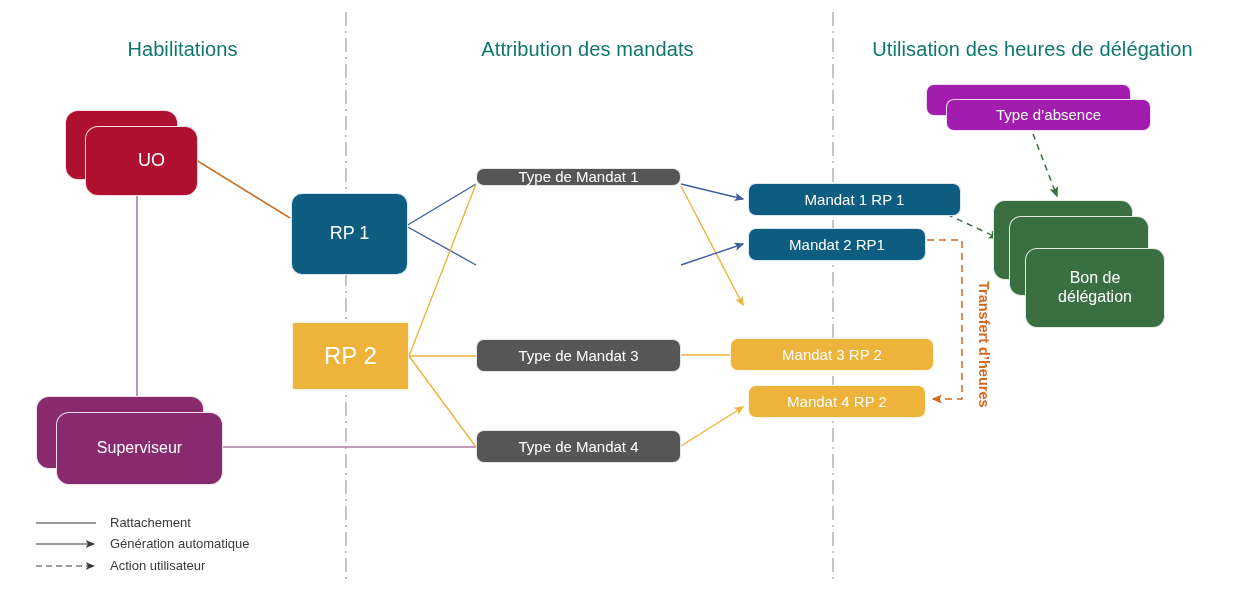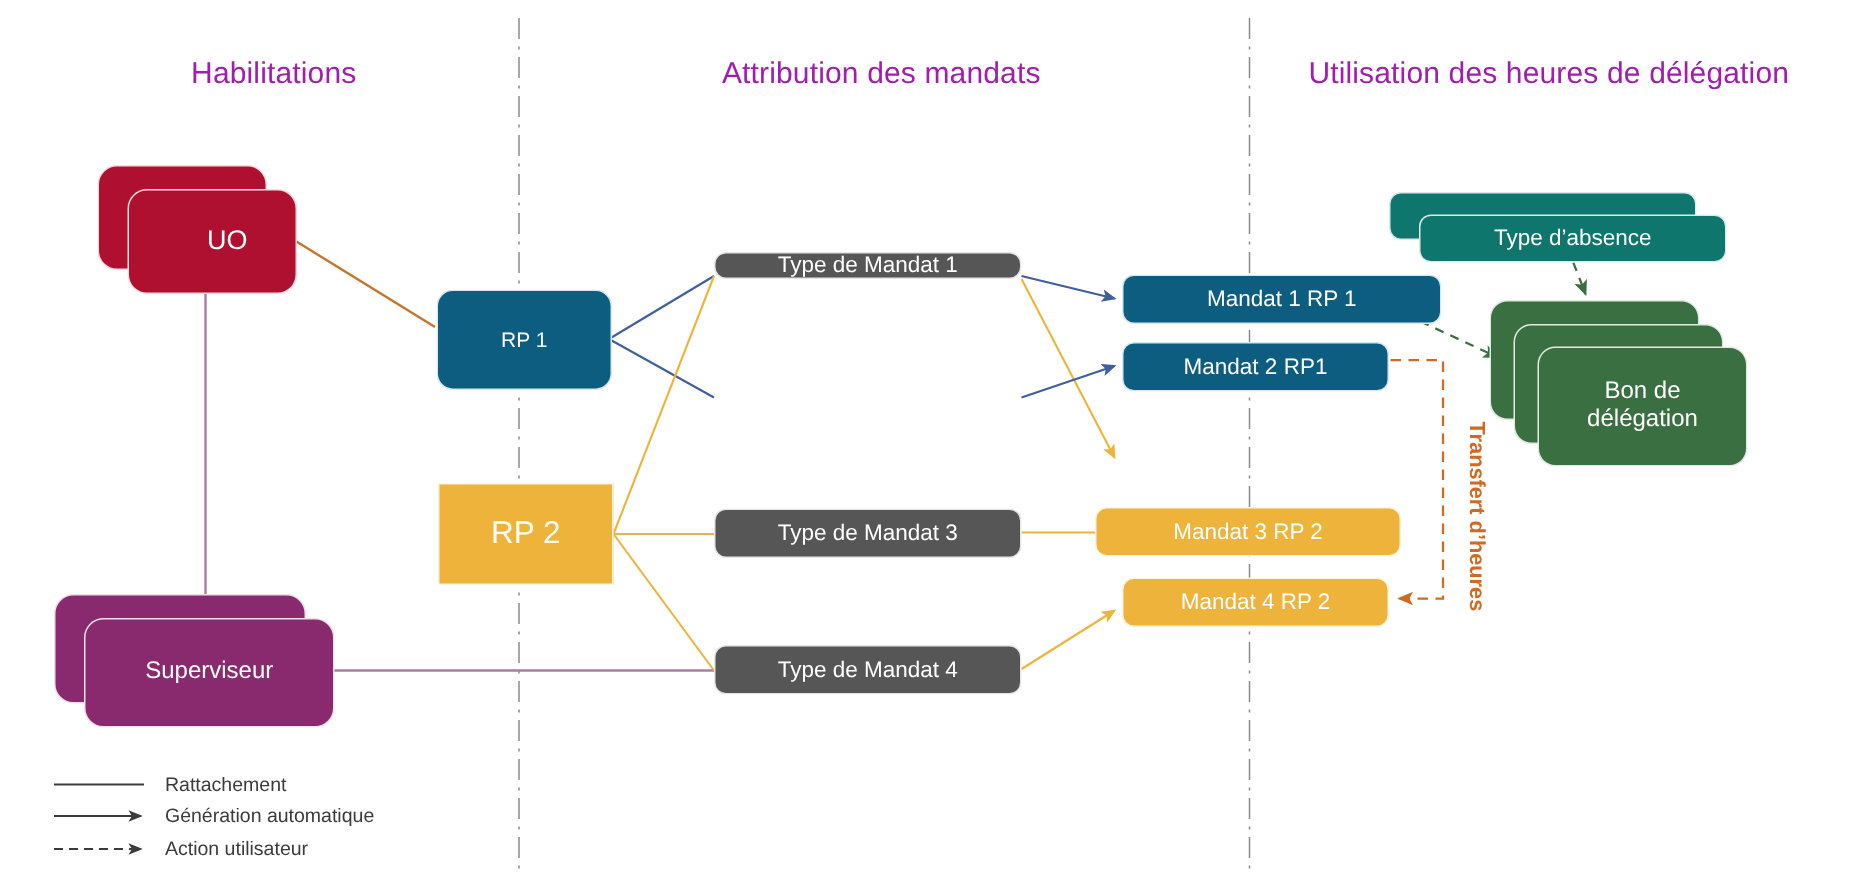--- a/index.html
+++ b/index.html
@@ -20,21 +20,21 @@
   svg#wires {
     position: absolute;
     left: 0;
     top: 0;
     width: 1247px;
     height: 595px;
     pointer-events: none;
   }
   .col-title {
     position: absolute;
-    color: #a21caf;
+    color: #0f766e;
     font-size: 20px;
     letter-spacing: 0.1px;
     white-space: nowrap;
     text-align: center;
   }
   .node {
     position: absolute;
     box-sizing: border-box;
     display: flex;
     align-items: center;
@@ -49,21 +49,21 @@
     box-sizing: border-box;
     border: 1px solid rgba(255,255,255,0.85);
   }
   .n-uo       { background: #b01030; }
   .n-sup      { background: #8a2a6e; }
   .n-rp1      { background: #0d5d80; }
   .n-rp2      { background: #eeb33b; }
   .n-type     { background: #565656; }
   .n-mandat-b { background: #0d5d80; }
   .n-mandat-y { background: #eeb33b; }
-  .n-absence  { background: #0f766e; margin-top: 44px; }
+  .n-absence  { background: #a21caf; }
   .n-bon      { background: #3a7041; }
 
   .legend-text {
     position: absolute;
     color: #3b3b3b;
     font-size: 13px;
     white-space: nowrap;
   }
   .transfert-label {
     position: absolute;
@@ -145,25 +145,25 @@
   <div class="shadowcard n-uo" style="left:65px; top:110px; width:113px; height:70px; border-radius:13px;"></div>
   <div class="node n-uo" style="left:85px; top:126px; width:113px; height:70px; border-radius:13px; font-size:18px;padding-left:20px;">
     <span>UO</span>
   </div>
 
   <div class="shadowcard n-sup" style="left:36px; top:396px; width:168px; height:73px; border-radius:13px;"></div>
   <div class="node n-sup" style="left:56px; top:412px; width:167px; height:73px; border-radius:13px; font-size:16px;">
     <span>Superviseur</span>
   </div>
 
-  <div class="node n-rp1" style="left:291px; top:193px; width:117px; height:67px; border-radius:11px; font-size:14px;">
+  <div class="node n-rp1" style="left:291px; top:193px; width:117px; height:82px; border-radius:11px; font-size:18px;">
     <span>RP 1</span>
   </div>
 
-  <div class="node n-rp2" style="left:292px; top:322px; width:117px; height:68px; border-radius:0; font-size:21px;">
+  <div class="node n-rp2" style="left:292px; top:322px; width:117px; height:68px; border-radius:0; font-size:24px;">
     <span>RP 2</span>
   </div>
 
   <div class="node n-type" style="left:476px; top:168px; width:205px; height:18px; border-radius:8px; font-size:15px;">
     <span>Type de Mandat 1</span>
   </div>
   <div class="node n-type" style="left:476px; top:339px; width:205px; height:33px; border-radius:8px; font-size:15px;">
     <span>Type de Mandat 3</span>
   </div>
   <div class="node n-type" style="left:476px; top:430px; width:205px; height:33px; border-radius:8px; font-size:15px;">
@@ -183,21 +183,21 @@
     <span>Mandat 4 RP 2</span>
   </div>
 
   <div class="shadowcard n-absence" style="left:926px; top:84px; width:205px; height:32px; border-radius:8px;"></div>
   <div class="node n-absence" style="left:946px; top:99px; width:205px; height:32px; border-radius:8px; font-size:15px;">
     <span>Type d’absence</span>
   </div>
 
   <div class="shadowcard n-bon" style="left:993px; top:200px; width:140px; height:80px; border-radius:12px;"></div>
   <div class="shadowcard n-bon" style="left:1009px; top:216px; width:140px; height:80px; border-radius:12px;"></div>
-  <div class="node n-bon" style="left:1025px; top:231px; width:140px; height:80px; border-radius:12px; font-size:16px; padding:0 26px;">
+  <div class="node n-bon" style="left:1025px; top:248px; width:140px; height:80px; border-radius:12px; font-size:16px; padding:0 26px;">
     <span>Bon de délégation</span>
   </div>
 
   <div class="transfert-label" style="left:992px; top:281px; transform: rotate(90deg);">Transfert d’heures</div>
 
   <div class="legend-text" style="left:110px; top:515px;">Rattachement</div>
   <div class="legend-text" style="left:110px; top:536px;">Génération automatique</div>
   <div class="legend-text" style="left:110px; top:558px;">Action utilisateur</div>
 
 </div>

